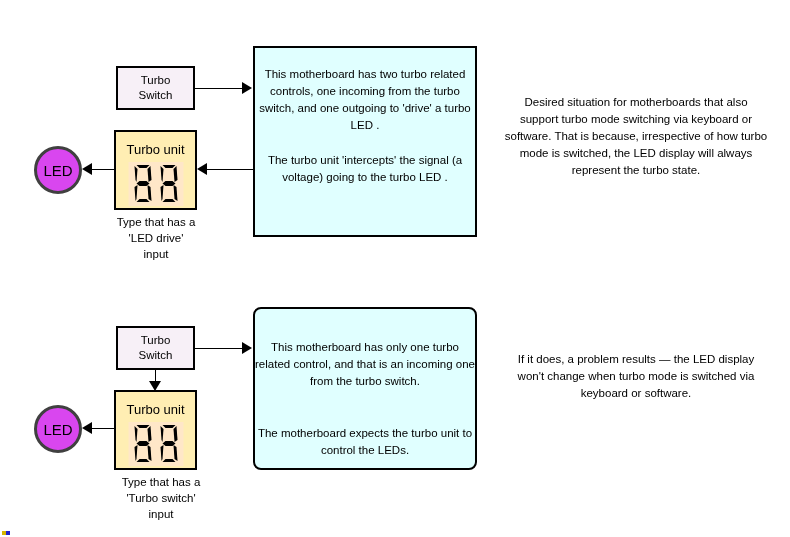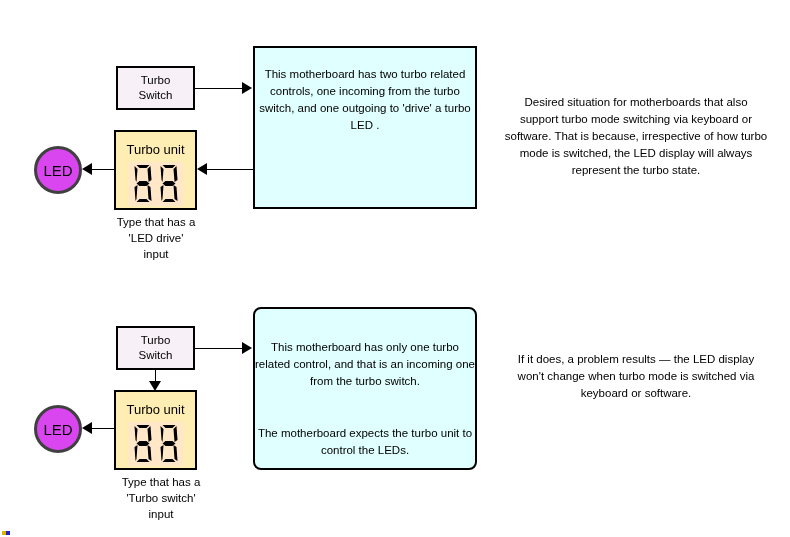--- a/index.html
+++ b/index.html
@@ -146,22 +146,23 @@
     background: linear-gradient(90deg,#d6b400 0 50%, #2222cc 50% 100%);
   }
 </style>
 </head>
 <body>
 
 <div class="canvas">
 
   <div class="abs mb-title" style="left:250px; top:23px; width:240px;">Motherboard</div>
 
-  <div class="abs mb-box" style="left:253px; top:46px; width:224px; height:163px;">
+  <div class="abs mb-box" style="left:253px; top:46px; width:224px; height:191px;">
     <div class="mb-text" style="top:18px;">This motherboard has two turbo related controls, one incoming from the turbo switch, and one outgoing to 'drive' a turbo LED .</div>
+    <div class="mb-text" style="top:104px;">The turbo unit 'intercepts' the signal (a voltage) going to the turbo LED .</div>
   </div>
 
   <div class="abs switch-box" style="left:116px; top:66px; width:79px; height:44px;">
     <span style="white-space:pre-line;">Turbo
 Switch</span>
   </div>
 
   <div class="hline" style="left:195px; top:88px; width:48px;"></div>
   <div class="arrow-r" style="left:242px; top:82px;"></div>
 

